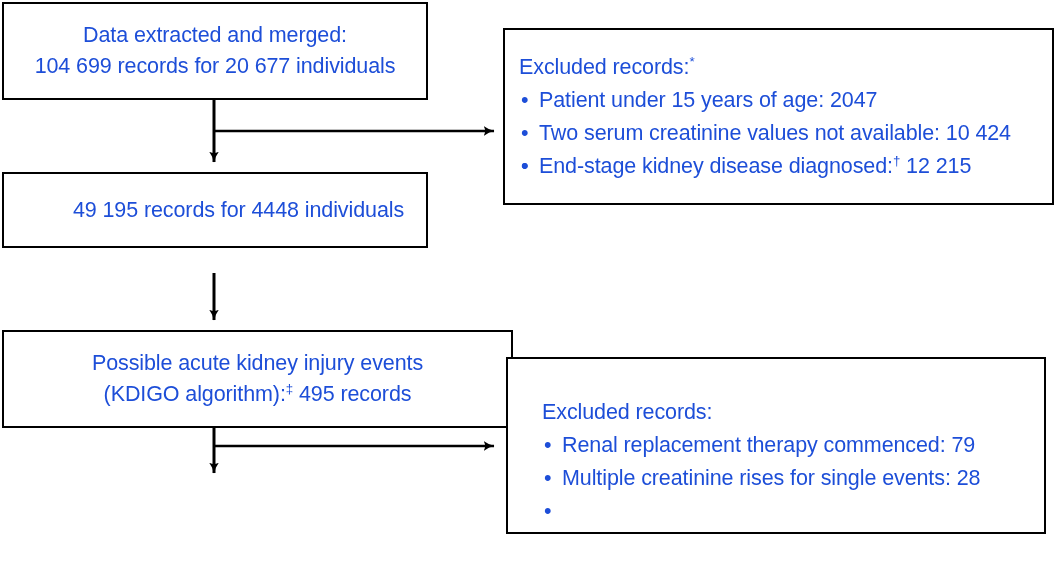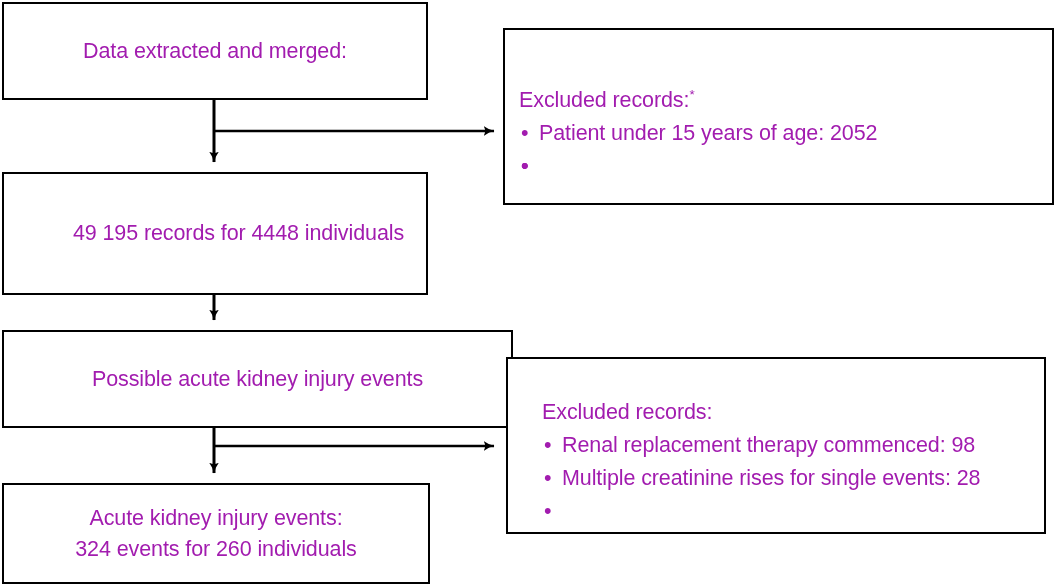--- a/index.html
+++ b/index.html
@@ -6,21 +6,21 @@
     margin: 0;
     padding: 0;
     background: #ffffff;
   }
   #flowchart-root {
     position: relative;
     width: 1064px;
     height: 586px;
     background: #ffffff;
     font-family: "Liberation Sans", sans-serif;
-    color: #a21caf;
+    color: #1d4ed8;
     overflow: hidden;
   }
   .node-box {
     position: absolute;
     box-sizing: border-box;
     border: 2px solid #000000;
     background: #ffffff;
     display: flex;
     flex-direction: column;
     justify-content: center;
@@ -99,60 +99,60 @@
     </g>
 
     <g>
       <line x1="214" y1="428" x2="214" y2="473" stroke="#000000" stroke-width="3" marker-end="url(#arrowhead)"></line>
       <line x1="214" y1="446" x2="494" y2="446" stroke="#000000" stroke-width="2.6" marker-end="url(#arrowhead)"></line>
     </g>
   </svg>
 
   <div class="node-box centered" style="left:2px; top:2px; width:426px; height:98px;">
     <div class="node-line">Data extracted and merged:</div>
+    <div class="node-line">104 699 records for 20 677 individuals</div>
   </div>
 
-  <div class="node-box centered" style="left:2px; top:172px; width:426px; height:123px;padding-left:47px;">
+  <div class="node-box centered" style="left:2px; top:172px; width:426px; height:76px;padding-left:47px;">
     <div class="node-line">49 195 records for 4448 individuals</div>
   </div>
 
   <div class="node-box centered" style="left:2px; top:330px; width:511px; height:98px;">
     <div class="node-line"><span>Possible acute kidney injury events</span></div>
+    <div class="node-line"><span>(KDIGO algorithm):<sup>‡</sup> 495 records</span></div>
   </div>
 
-  <div class="node-box centered" style="left:2px; top:483px; width:428px; height:101px;">
-    <div class="node-line">Acute kidney injury events:</div>
-    <div class="node-line">324 events for 260 individuals</div>
-  </div>
 
   <div class="node-box listbox" style="left:503px; top:28px; width:551px; height:177px; padding:10px 12px 10px 14px;">
     <div class="list-heading">Excluded records:<sup>*</sup></div>
     <ul class="list-items">
       <li>
         <span class="bullet-glyph">•</span>
-        <span>Patient under 15 years of age: 2052</span>
+        <span>Patient under 15 years of age: 2047</span>
+      </li>
+      <li>
+        <span class="bullet-glyph">•</span>
+        <span>Two serum creatinine values not available: 10 424</span>
       </li>
       <li>
         <span class="bullet-glyph">•</span>
       </li>
       <li>
         <span class="bullet-glyph">•</span>
-      </li>
-      <li>
-        <span class="bullet-glyph">•</span>
+        <span>End-stage kidney disease diagnosed:<sup>†</sup> 12 215</span>
       </li>
     </ul>
   </div>
 
   <div class="node-box listbox" style="left:506px; top:357px; width:540px; height:177px; padding:10px 12px 10px 34px;">
     <div class="list-heading">Excluded records:</div>
     <ul class="list-items">
       <li>
         <span class="bullet-glyph">•</span>
-        <span>Renal replacement therapy commenced: 98</span>
+        <span>Renal replacement therapy commenced: 79</span>
       </li>
       <li>
         <span class="bullet-glyph">•</span>
         <span>Multiple creatinine rises for single events: 28</span>
       </li>
       <li>
         <span class="bullet-glyph">•</span>
       </li>
     </ul>
   </div>

